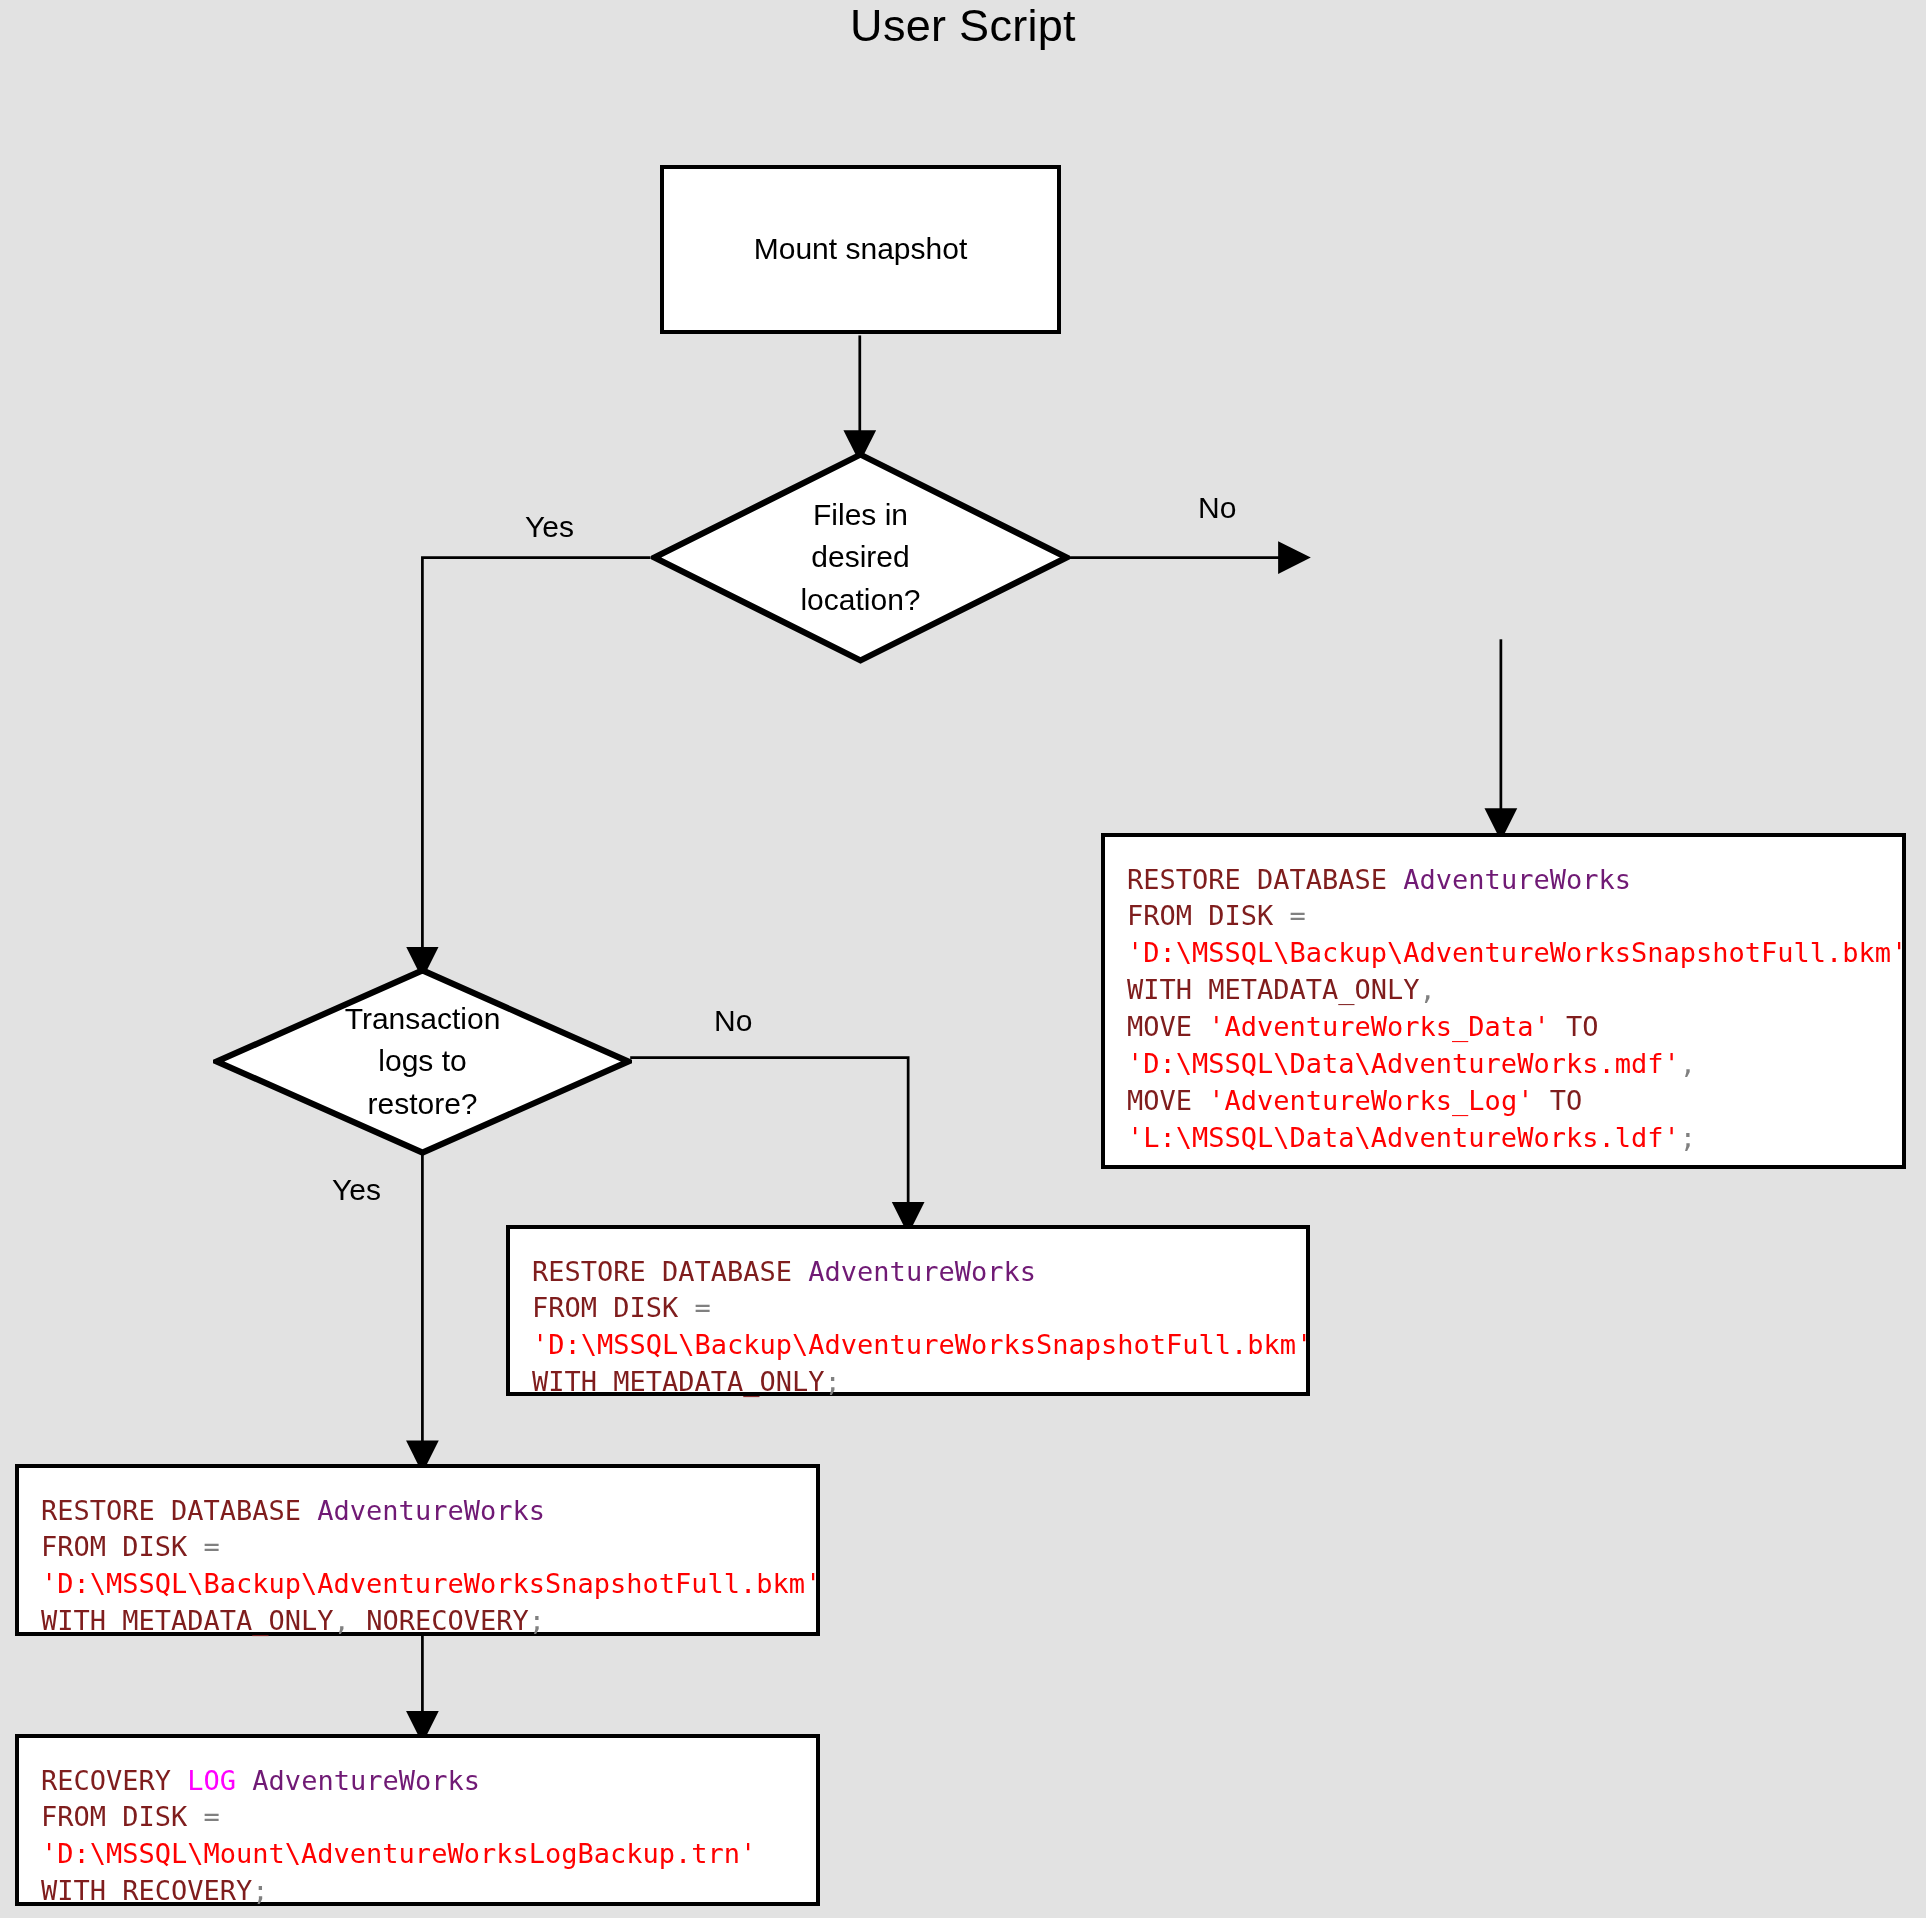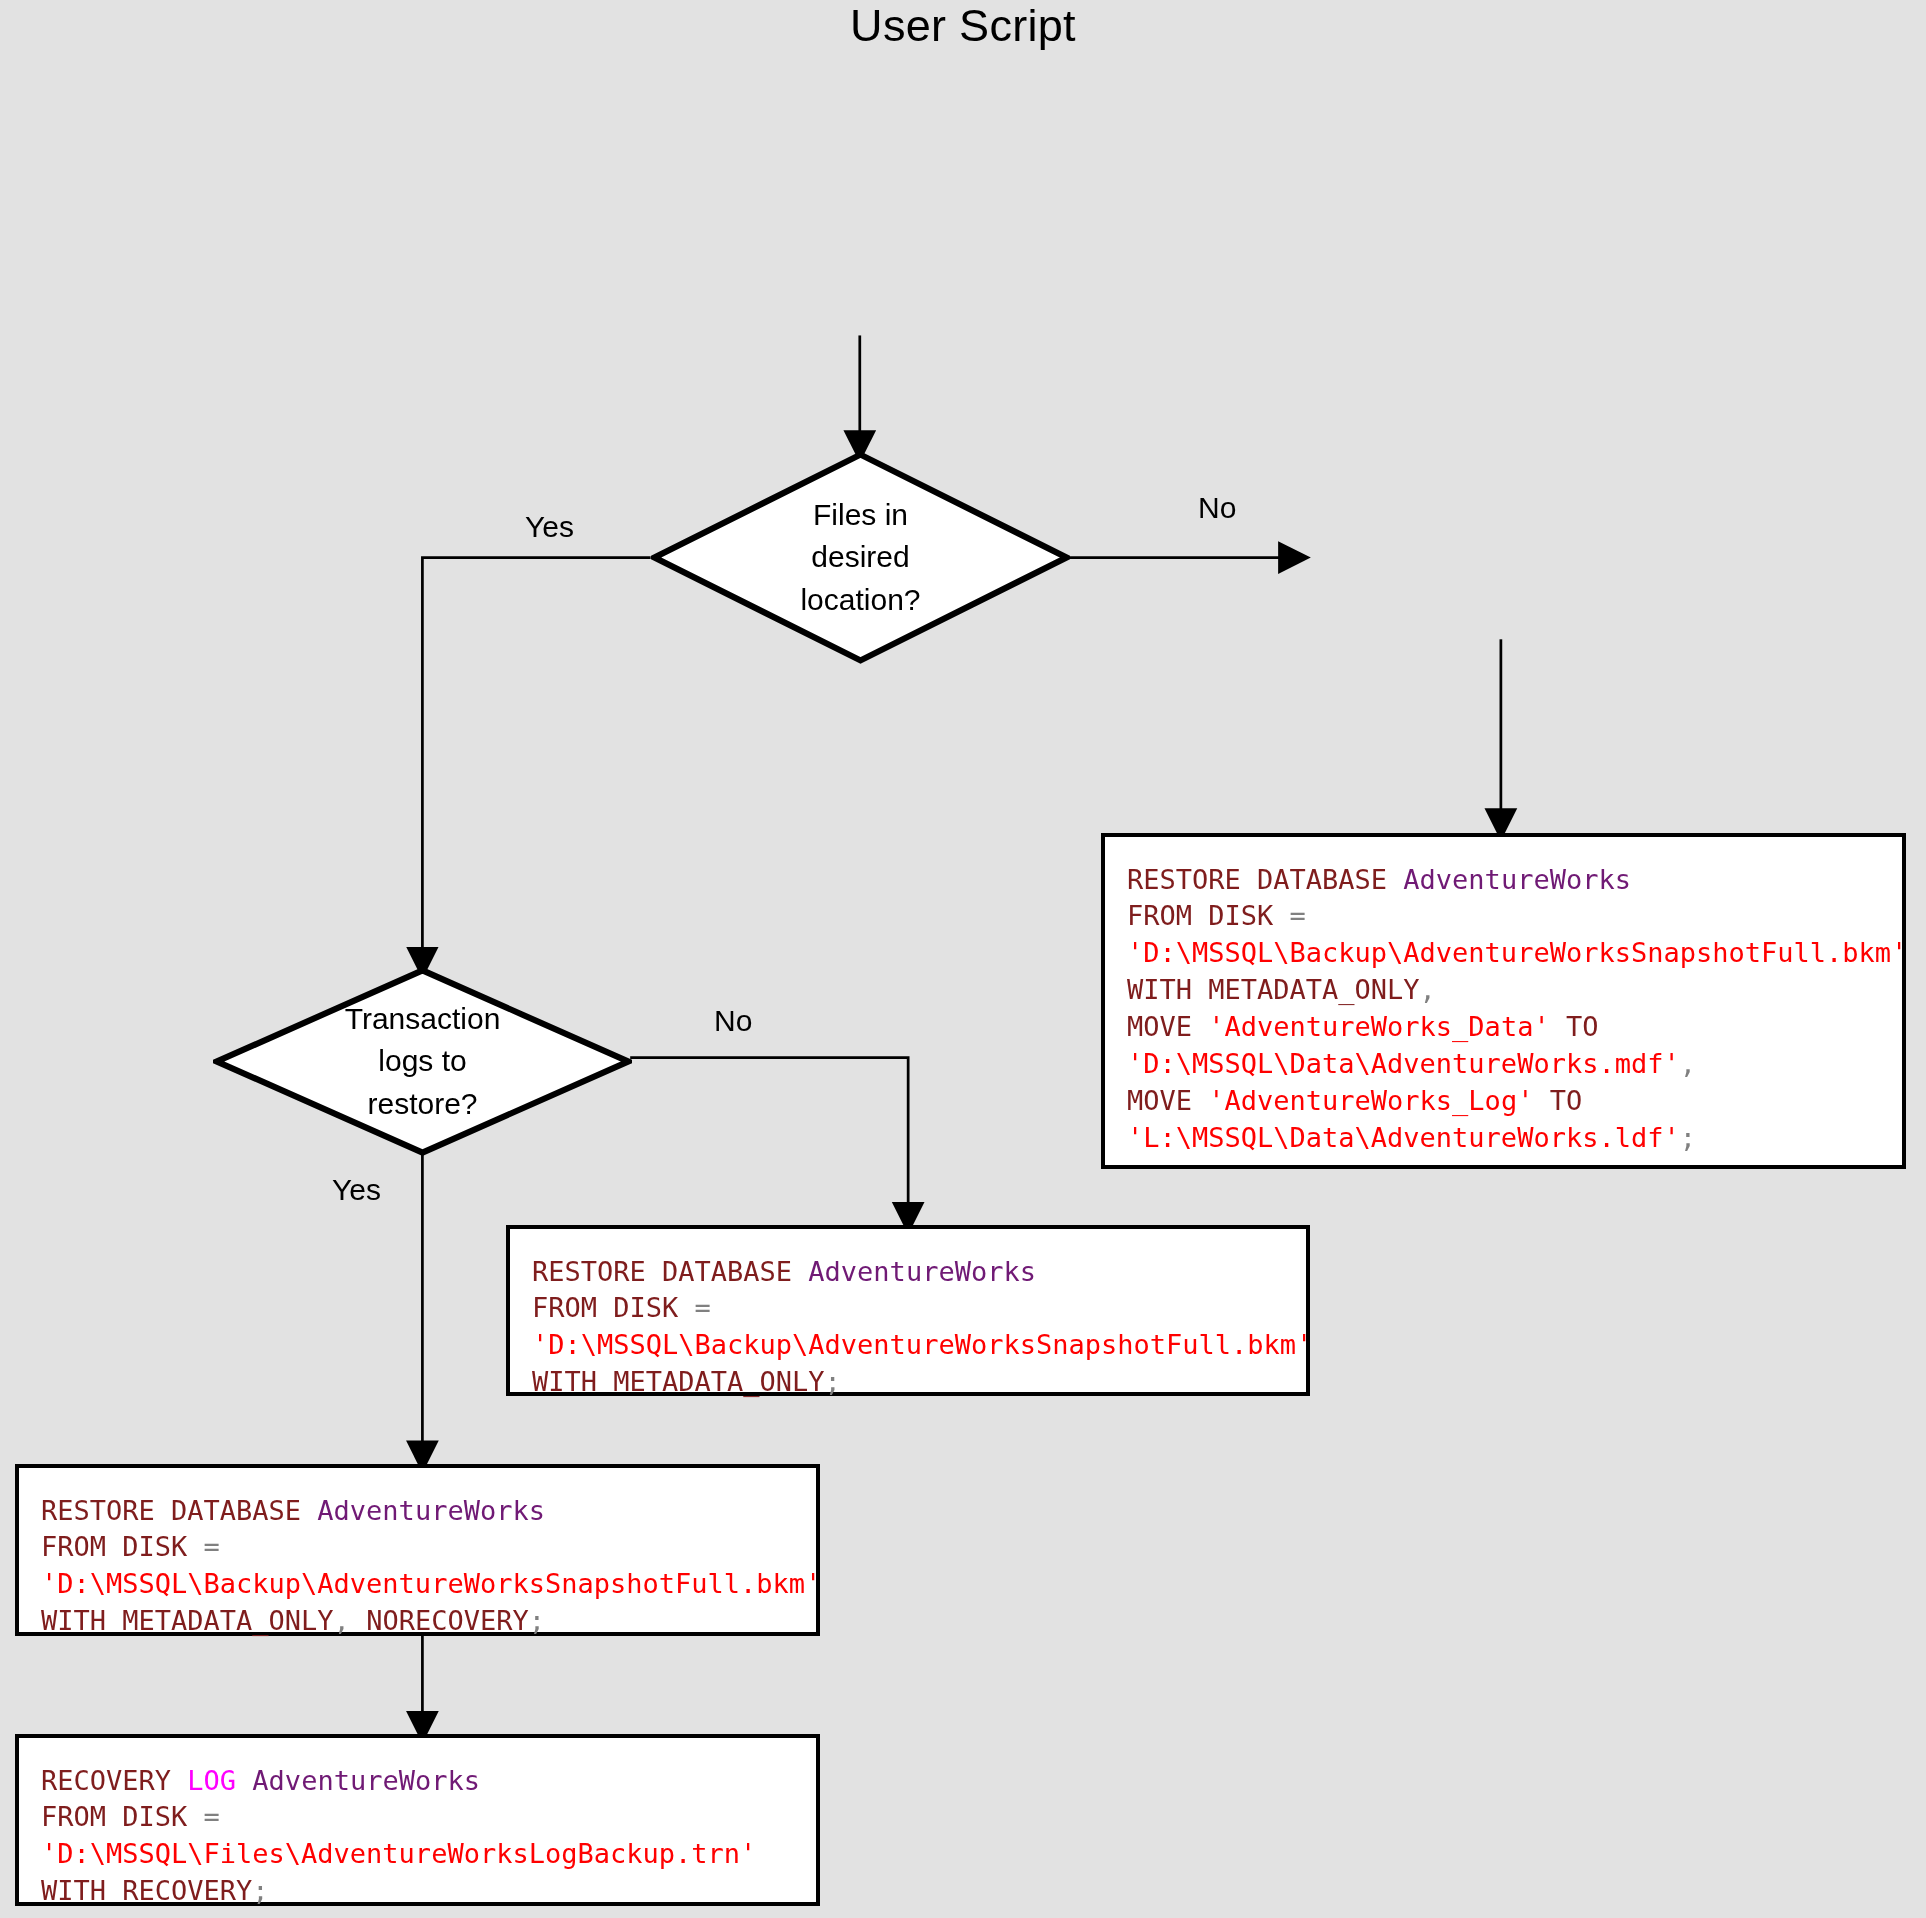--- a/index.html
+++ b/index.html
@@ -115,20 +115,23 @@
       <path d="M955,818 L620,818 L620,1413" marker-end="url(#ah)"></path>
 
       <path d="M925,1552 L1333,1552 L1333,1788" marker-end="url(#ah)"></path>
 
       <line x1="620" y1="1692" x2="620" y2="2138" marker-end="url(#ah)"></line>
 
       <line x1="620" y1="2400" x2="620" y2="2535" marker-end="url(#ah)"></line>
     </g>
   </svg>
 
+  <div class="proc" style="left:660px; top:165px; width:401px; height:169px;">
+    <span>Mount snapshot</span>
+  </div>
 
   <div class="diamond-wrap" style="left:651px; top:451px; width:419px; height:213px;">
     <svg width="419" height="213" viewBox="0 0 615 312">
       <polygon points="307.5,5 610,156 307.5,307 5,156" fill="#ffffff" stroke="#000000" stroke-width="9"></polygon>
     </svg>
     <div class="diamond-label">Files in
 desired
 location?</div>
   </div>
 
@@ -161,17 +164,17 @@
 <span class="s">'D:\MSSQL\Backup\AdventureWorksSnapshotFull.bkm'</span>
 <span class="k">WITH METADATA_ONLY</span><span class="p">;</span></div>
 
   <div class="code" style="left:15px; top:1464px; width:805px; height:172px;"><span class="k">RESTORE DATABASE </span><span class="id">AdventureWorks</span>
 <span class="k">FROM DISK </span><span class="p">=</span>
 <span class="s">'D:\MSSQL\Backup\AdventureWorksSnapshotFull.bkm'</span>
 <span class="k">WITH METADATA_ONLY</span><span class="p">, </span><span class="k">NORECOVERY</span><span class="p">;</span></div>
 
   <div class="code" style="left:15px; top:1734px; width:805px; height:172px;"><span class="k">RECOVERY </span><span class="lg">LOG</span><span class="k"> </span><span class="id">AdventureWorks</span>
 <span class="k">FROM DISK </span><span class="p">=</span>
-<span class="s">'D:\MSSQL\Files\AdventureWorksLogBackup.trn'</span>
+<span class="s">'D:\MSSQL\Mount\AdventureWorksLogBackup.trn'</span>
 <span class="k">WITH RECOVERY</span><span class="p">;</span></div>
 
 </div>
 
 
 </body></html>

